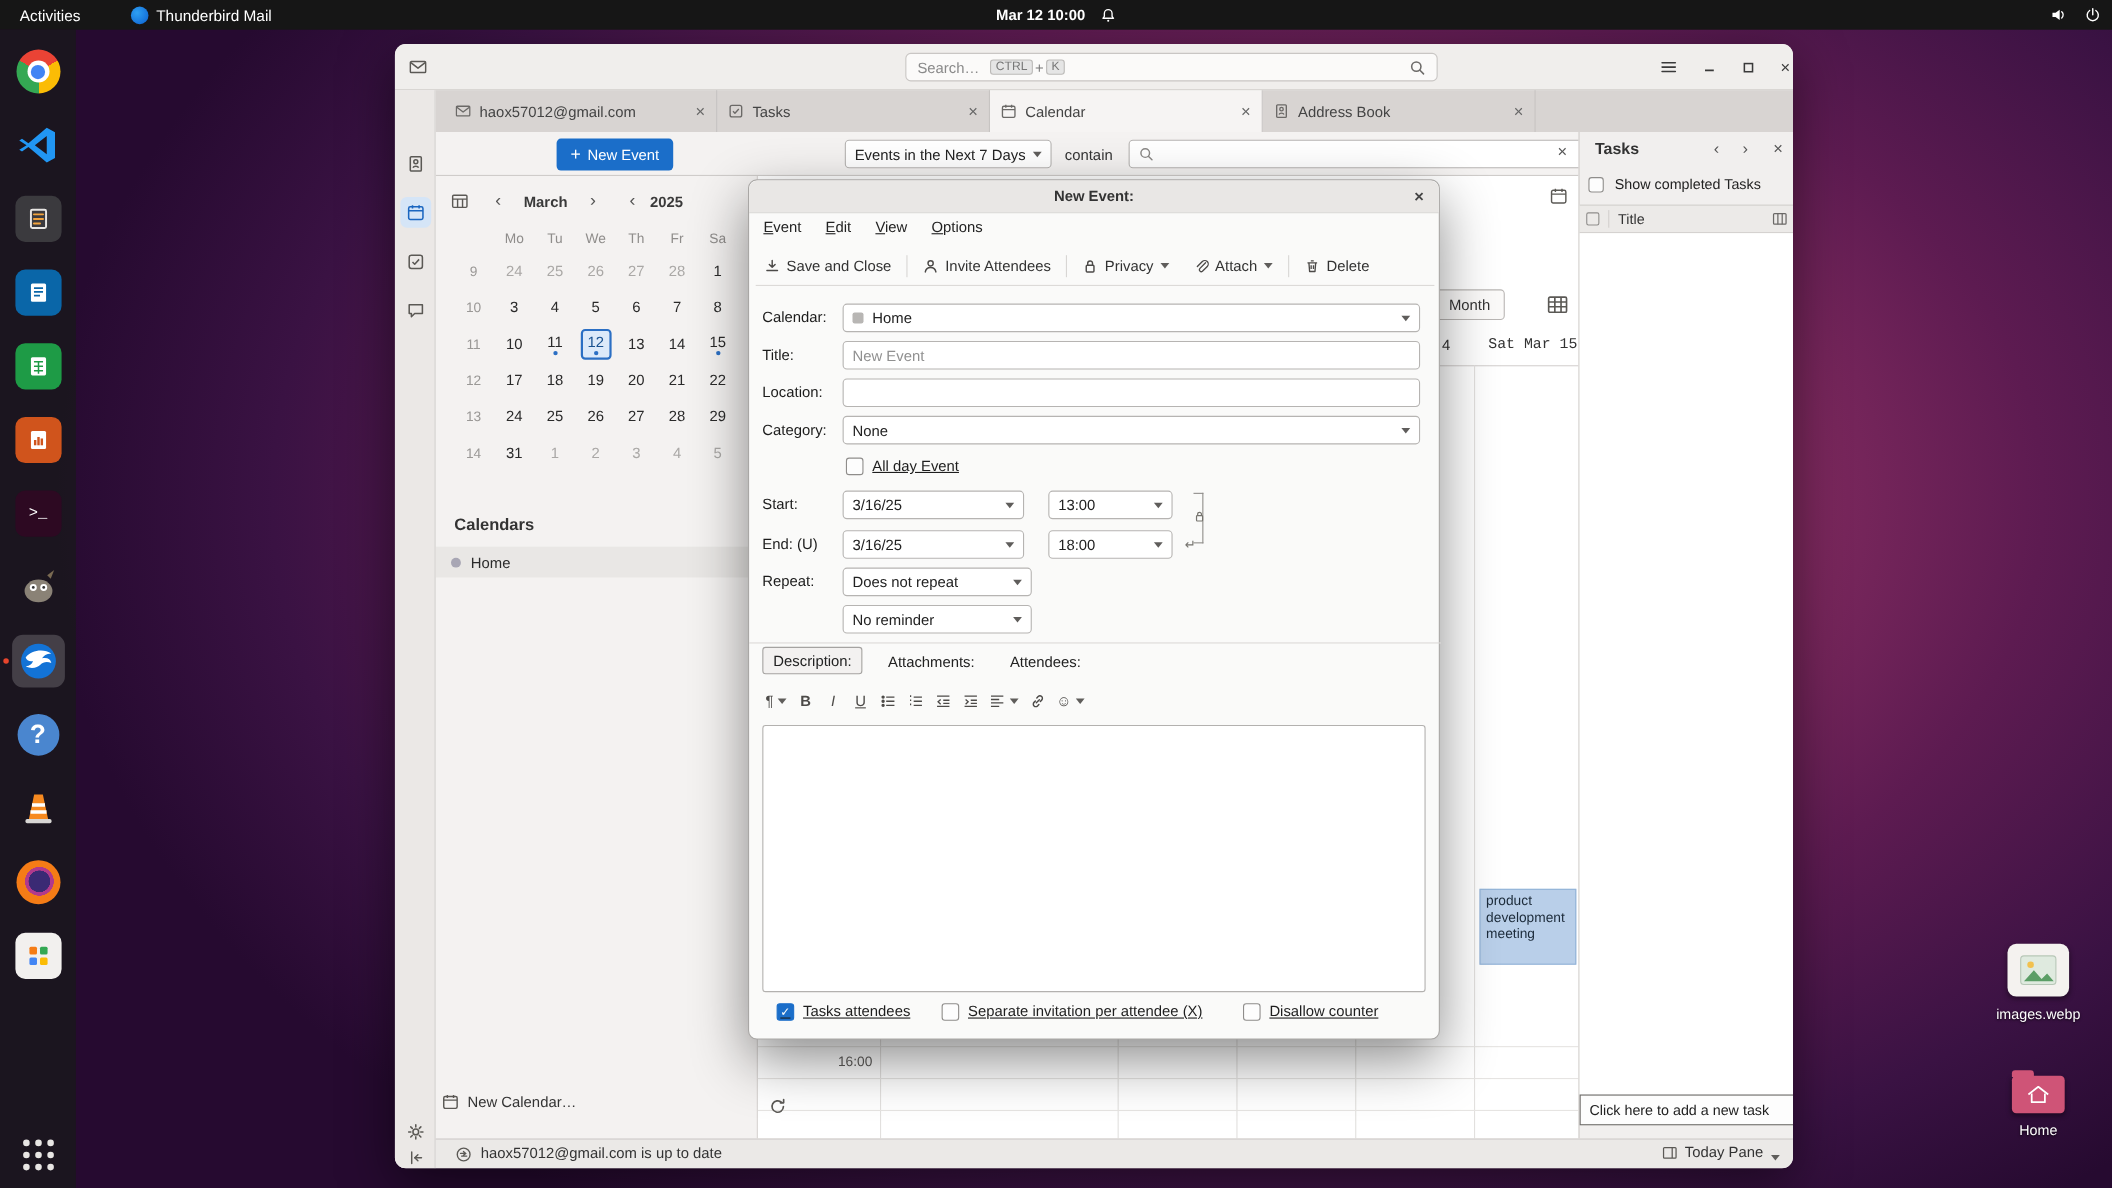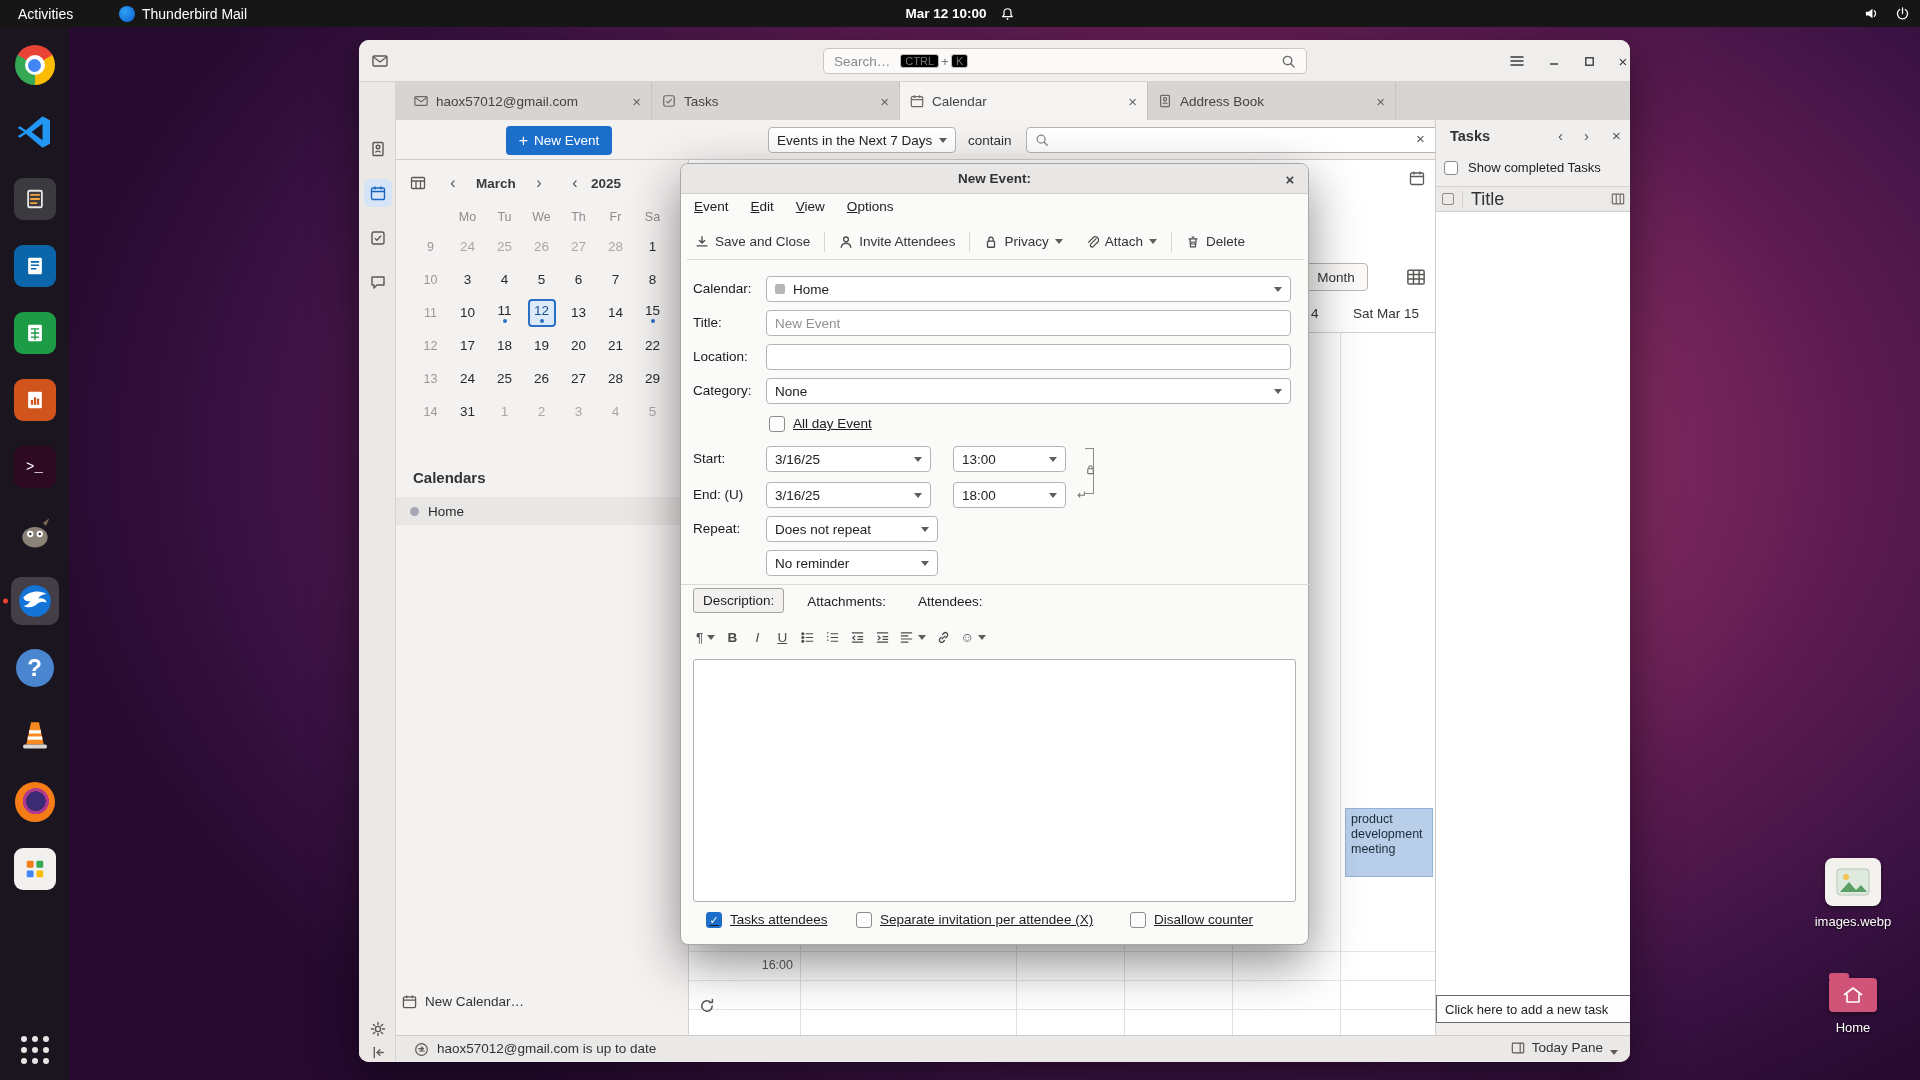--- a/index.html
+++ b/index.html
@@ -48,21 +48,21 @@
   .folder { width:48px; height:34px; background:#cf5477; border-radius:4px; position:relative; box-shadow:0 2px 5px rgba(0,0,0,.4); display:flex; align-items:center; justify-content:center; }
   .folder::before { content:""; position:absolute; left:0; top:-5px; width:20px; height:6px; background:#cf5477; border-radius:3px 3px 0 0; }
   
   .window {
     position:absolute; left:359px; top:40px; width:1271px; height:1022px;
     background:#f2f0ef; border-radius:10px; overflow:hidden; z-index:10;
     box-shadow:0 14px 46px rgba(0,0,0,.5); font-size:13.5px; color:#2b2b2b;
   }
   .win-header { position:absolute; left:0; top:0; width:1271px; height:42px; background:#f0eeec; border-bottom:1px solid #d6d3d1; }
   .searchbox { position:absolute; left:464px; top:8px; width:484px; height:26px; background:#fbfaf9; border:1px solid #c9c6c4; border-radius:5px; display:flex; align-items:center; padding:0 10px; color:#8a8a8a; }
-  .kbd { font-size:11px; border:1px solid #bcbab8; border-radius:3px; padding:0px 4px; color:#777; background:#000000; margin:0 2px; }
+  .kbd { font-size:11px; border:1px solid #bcbab8; border-radius:3px; padding:0px 4px; color:#777; background:#e5e5e5; margin:0 2px; }
   .winctl { position:absolute; top:9px; width:24px; height:24px; display:flex; align-items:center; justify-content:center; color:#3a3a3a; font-size:15px; }
   
   .spaces { position:absolute; left:0; top:42px; width:37px; height:980px; background:#ebe8e6; border-right:1px solid #d6d3d1; z-index:3; }
   .space-ic { position:absolute; left:5px; width:28px; height:28px; border-radius:6px; display:flex; align-items:center; justify-content:center; color:#5b5955; }
   .space-ic.active { background:#d5e5f7; color:#1a66c0; }
   
   .tabbar { position:absolute; left:37px; top:42px; width:1234px; height:38px; background:#d8d4d2; display:flex; padding-left:8px; }
   .tab { display:flex; align-items:center; gap:8px; width:248px; padding:0 10px; border-right:1px solid #c7c4c2; color:#444; }
   .tab.active { background:#f6f4f3; }
   .tab .tlabel { white-space:nowrap; overflow:hidden; text-overflow:ellipsis; }
@@ -600,21 +600,21 @@
         <path d="M1.5 6.5h13M5 1.5v3M11 1.5v3"></path>
       </svg>
     <div class="month-btn">
         <span>Month</span>
       </div>
     <svg class="ic" style="position:absolute; left:717px; top:107px;" width="20" height="20" viewBox="0 0 16 16" fill="none" stroke="#5b5955" stroke-width="1.2">
         <rect x="1.5" y="2.5" width="13" height="11" rx="1"></rect>
         <path d="M1.5 6h13M1.5 9.5h13M6 2.5v11M10.5 2.5v11"></path>
       </svg>
     <div class="day-head" style="left:622px;">4</div>
-    <div class="day-head" style="left:664px;">Sat Mar 15</div>
+    <div class="day-head" style="left:664px;font-family:Liberation Mono, monospace;">Sat Mar 15</div>
     <div class="hline" style="top:172px; background:#d5d2d0;"></div>
     <div class="vline" style="left:111px;"></div>
     <div class="vline" style="left:327px;"></div>
     <div class="vline" style="left:435px;"></div>
     <div class="vline" style="left:543px;"></div>
     <div class="vline" style="left:651px;"></div>
     <div class="hline" style="top:791px;"></div>
     <div class="hline" style="top:820px;"></div>
     <div class="hline" style="top:849px;"></div>
     <div class="time-label">16:00</div>
@@ -634,21 +634,21 @@
       <span style="position:absolute; left:148px; top:7px; color:#555; font-size:15px;">›</span>
       <span style="position:absolute; left:176px; top:7px; color:#555; font-size:15px;">×</span>
     </div>
     <div style="position:absolute; left:8px; top:40px; display:flex; align-items:center; gap:10px;">
       <span class="cb small"></span>
       <span style="font-size:13px; color:#222;">Show completed Tasks</span>
     </div>
     <div class="tp-colhead">
       <span style="margin-left:6px; width:12px; height:12px; border:1px solid #8f8d8b; border-radius:2px; display:inline-block;"></span>
       <span style="width:1px; height:16px; background:#d3d0ce; margin:0 8px;"></span>
-      <span style="font-size:18px;">Title</span>
+      <span style="font-size:13px;">Title</span>
       <svg class="ic" style="margin-left:auto; margin-right:6px;" width="14" height="14" viewBox="0 0 16 16" fill="none" stroke="#6b6967" stroke-width="1.3">
           <rect x="1.5" y="2.5" width="13" height="11" rx="1"></rect>
           <path d="M6 2.5v11M10.5 2.5v11"></path>
         </svg>
     </div>
     <div class="tp-list"></div>
     <div class="tp-add">
       <span>Click here to add a new task</span>
     </div>
   </div>

